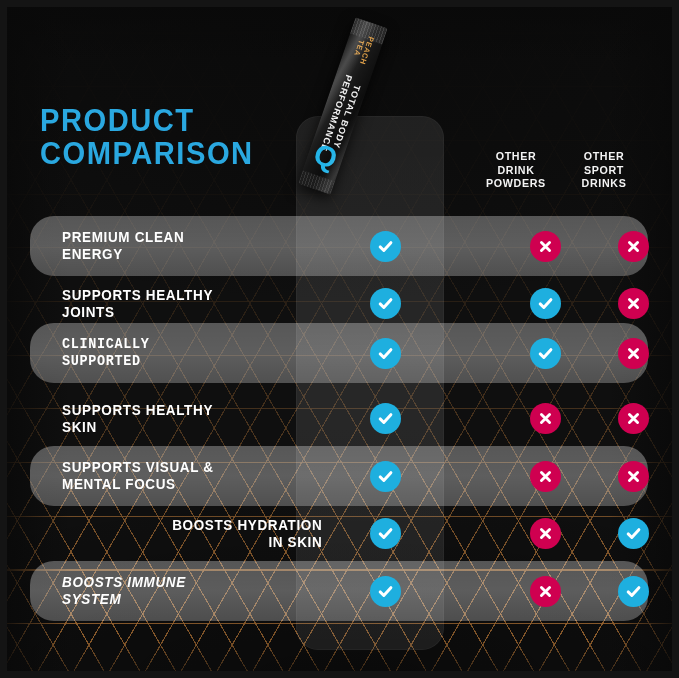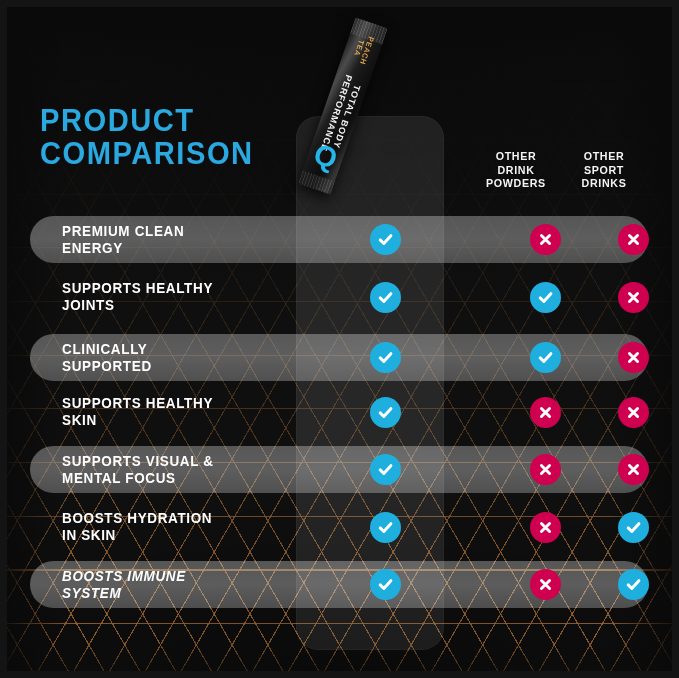--- a/index.html
+++ b/index.html
@@ -223,21 +223,21 @@
     transform: scaleX(0.93);
   }
   .col-head.c1 { left: 462px; }
   .col-head.c2 { left: 550px; }
 
   
   .row {
     position: absolute;
     left: 30px;
     width: 618px;
-    height: 47px;
+    height: 60px;
     border-radius: 24px;
   }
   .row.alt {
     background: linear-gradient(to bottom,
       rgba(255,255,255,0.30) 0%,
       rgba(255,255,255,0.33) 50%,
       rgba(255,255,255,0.27) 100%);
   }
   .row-label {
     position: absolute;
@@ -341,21 +341,21 @@
           <svg width="17" height="17" viewBox="0 0 24 24" aria-hidden="true">
             <path d="M4.5 12.6 L9.6 17.6 L19.6 6.6" fill="none" stroke="#ffffff" stroke-width="4.2" stroke-linecap="round" stroke-linejoin="round"></path>
           </svg>
         </div>
         <div class="mark col-sport no">
           <svg width="15" height="15" viewBox="0 0 24 24" aria-hidden="true">
             <path d="M5.5 5.5 L18.5 18.5 M18.5 5.5 L5.5 18.5" fill="none" stroke="#ffffff" stroke-width="4.6" stroke-linecap="round"></path>
           </svg>
         </div>
       </div>
-      <div class="row alt" style="top: 334px;">
+      <div class="row alt" style="top: 323px; font-family: Liberation Mono, monospace;">
         <div class="row-label">CLINICALLY
 SUPPORTED</div>
         <div class="mark col-product yes">
           <svg width="17" height="17" viewBox="0 0 24 24" aria-hidden="true">
             <path d="M4.5 12.6 L9.6 17.6 L19.6 6.6" fill="none" stroke="#ffffff" stroke-width="4.2" stroke-linecap="round" stroke-linejoin="round"></path>
           </svg>
         </div>
         <div class="mark col-powder yes">
           <svg width="17" height="17" viewBox="0 0 24 24" aria-hidden="true">
             <path d="M4.5 12.6 L9.6 17.6 L19.6 6.6" fill="none" stroke="#ffffff" stroke-width="4.2" stroke-linecap="round" stroke-linejoin="round"></path>
@@ -398,21 +398,21 @@
           <svg width="15" height="15" viewBox="0 0 24 24" aria-hidden="true">
             <path d="M5.5 5.5 L18.5 18.5 M18.5 5.5 L5.5 18.5" fill="none" stroke="#ffffff" stroke-width="4.6" stroke-linecap="round"></path>
           </svg>
         </div>
         <div class="mark col-sport no">
           <svg width="15" height="15" viewBox="0 0 24 24" aria-hidden="true">
             <path d="M5.5 5.5 L18.5 18.5 M18.5 5.5 L5.5 18.5" fill="none" stroke="#ffffff" stroke-width="4.6" stroke-linecap="round"></path>
           </svg>
         </div>
       </div>
-      <div class="row" style="top: 503.5px;">
+      <div class="row" style="top: 503.5px; text-align: right;">
         <div class="row-label">BOOSTS HYDRATION
 IN SKIN</div>
         <div class="mark col-product yes">
           <svg width="17" height="17" viewBox="0 0 24 24" aria-hidden="true">
             <path d="M4.5 12.6 L9.6 17.6 L19.6 6.6" fill="none" stroke="#ffffff" stroke-width="4.2" stroke-linecap="round" stroke-linejoin="round"></path>
           </svg>
         </div>
         <div class="mark col-powder no">
           <svg width="15" height="15" viewBox="0 0 24 24" aria-hidden="true">
             <path d="M5.5 5.5 L18.5 18.5 M18.5 5.5 L5.5 18.5" fill="none" stroke="#ffffff" stroke-width="4.6" stroke-linecap="round"></path>

